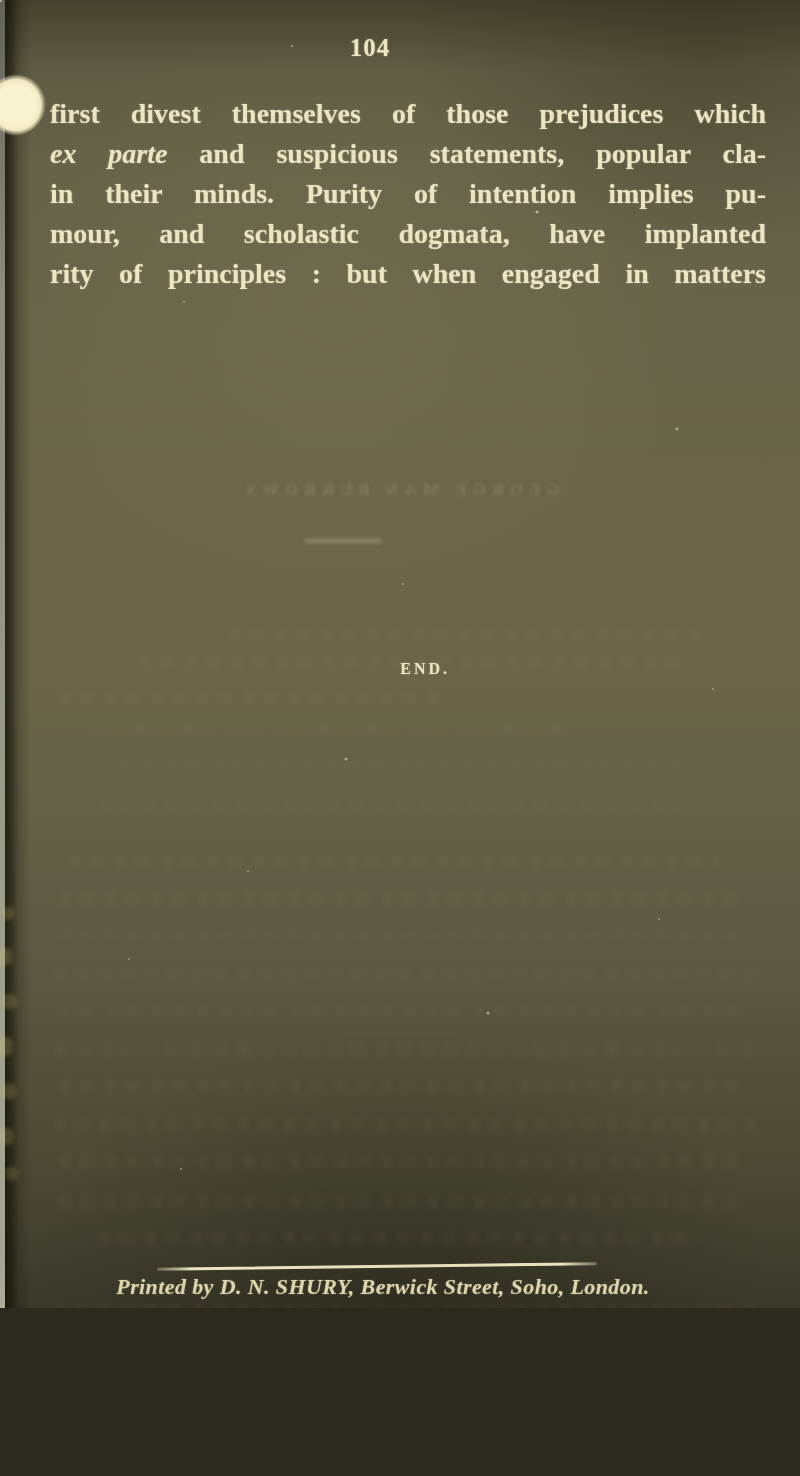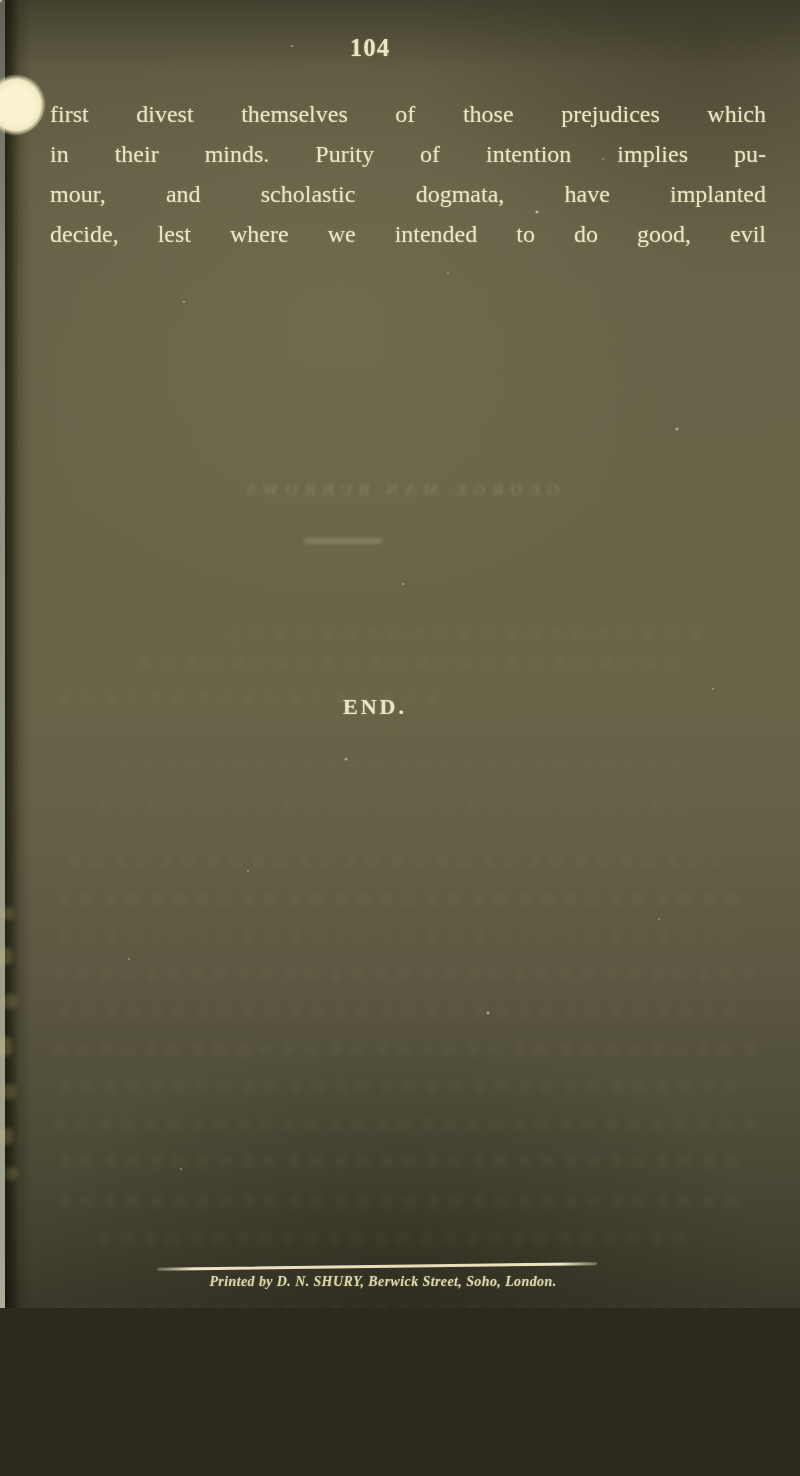--- a/index.html
+++ b/index.html
@@ -37,44 +37,44 @@
     box-shadow:0 -2px 4px rgba(250,244,190,0.25);
   }
   
   .page-number{
     position:absolute;left:330px;top:34px;width:80px;
     text-align:center;font-size:25px;font-weight:bold;color:#ece5c2;
     letter-spacing:1px;text-shadow:0 0 2px rgba(236,229,194,0.45);
   }
   .paragraph{
     position:absolute;left:50px;top:94px;width:716px;
-    font-size:24px;font-weight:normal;color:#ece5c2;
+    font-size:28px;font-weight:bold;color:#ece5c2;
     text-shadow:0 0 2px rgba(236,229,194,0.4);
   }
   .paragraph .line{
     height:40px;line-height:40px;
     text-align:justify;text-align-last:justify;
     white-space:nowrap;
   }
   .paragraph .line.last{text-align-last:left;white-space:normal;}
   .paragraph em{font-style:italic;}
   .end-label{
-    position:absolute;left:300px;top:694px;width:150px;
-    text-align:center;font-size:22px;font-weight:bold;color:#ece5c2;
+    position:absolute;left:300px;top:660px;width:150px;
+    text-align:right;font-size:16px;font-weight:bold;color:#ece5c2;
     letter-spacing:3px;text-shadow:0 0 2px rgba(236,229,194,0.4);
   }
   .imprint-rule{
     position:absolute;left:157px;top:1265px;width:440px;height:3px;
     background:linear-gradient(to right, rgba(238,232,198,0.25), #ece5c2 8%, #e4ddb8 60%, #ece5c2 92%, rgba(238,232,198,0.3));
     transform:rotate(-0.75deg);
     border-radius:2px;
   }
   .imprint{
     position:absolute;left:116px;top:1274px;width:534px;
-    text-align:center;font-size:14px;font-style:italic;font-weight:600;
+    text-align:center;font-size:22px;font-style:italic;font-weight:600;
     color:#ddd6ac;letter-spacing:0.4px;
     text-shadow:0 0 2px rgba(221,214,172,0.35);
   }
   
   .stain-blob{
     position:absolute;left:-14px;top:74px;width:60px;height:62px;
     background:radial-gradient(closest-side,#f9f3d2 62%,#f1e9c2 82%,rgba(241,233,194,0) 100%);
     border-radius:44% 56% 58% 42% / 52% 47% 56% 44%;
     filter:blur(0.5px);
   }
@@ -140,23 +140,24 @@
   <div class="edge-top-shade"></div>
   <div class="edge-left-light"></div>
   <div class="edge-left-dark"></div>
 
   <div class="page-number">104</div>
 
   <div class="stain-blob"></div>
 
   <div class="paragraph">
       <div class="line"><span>first divest themselves of those prejudices which</span></div>
+      <div class="line"><em>ex parte</em><span> and suspicious statements, popular cla-</span></div>
       <div class="line"><span>in their minds.  Purity of intention implies pu-</span></div>
       <div class="line"><span>mour, and scholastic dogmata, have implanted</span></div>
-      <div class="line"><span>decide, lest where we intended to do good, evil</span></div>
+      <div class="line"><span>rity of principles : but when engaged in matters</span></div>
     </div>
 
   <div class="dash-smudge"></div>
   <div class="ghost-title">GEORGE MAN BURROWS</div>
 
   <div class="end-label">END.</div>
 
   <div class="imprint-rule"></div>
   <div class="imprint">Printed by D. N. SHURY, Berwick Street, Soho, London.</div>
 

